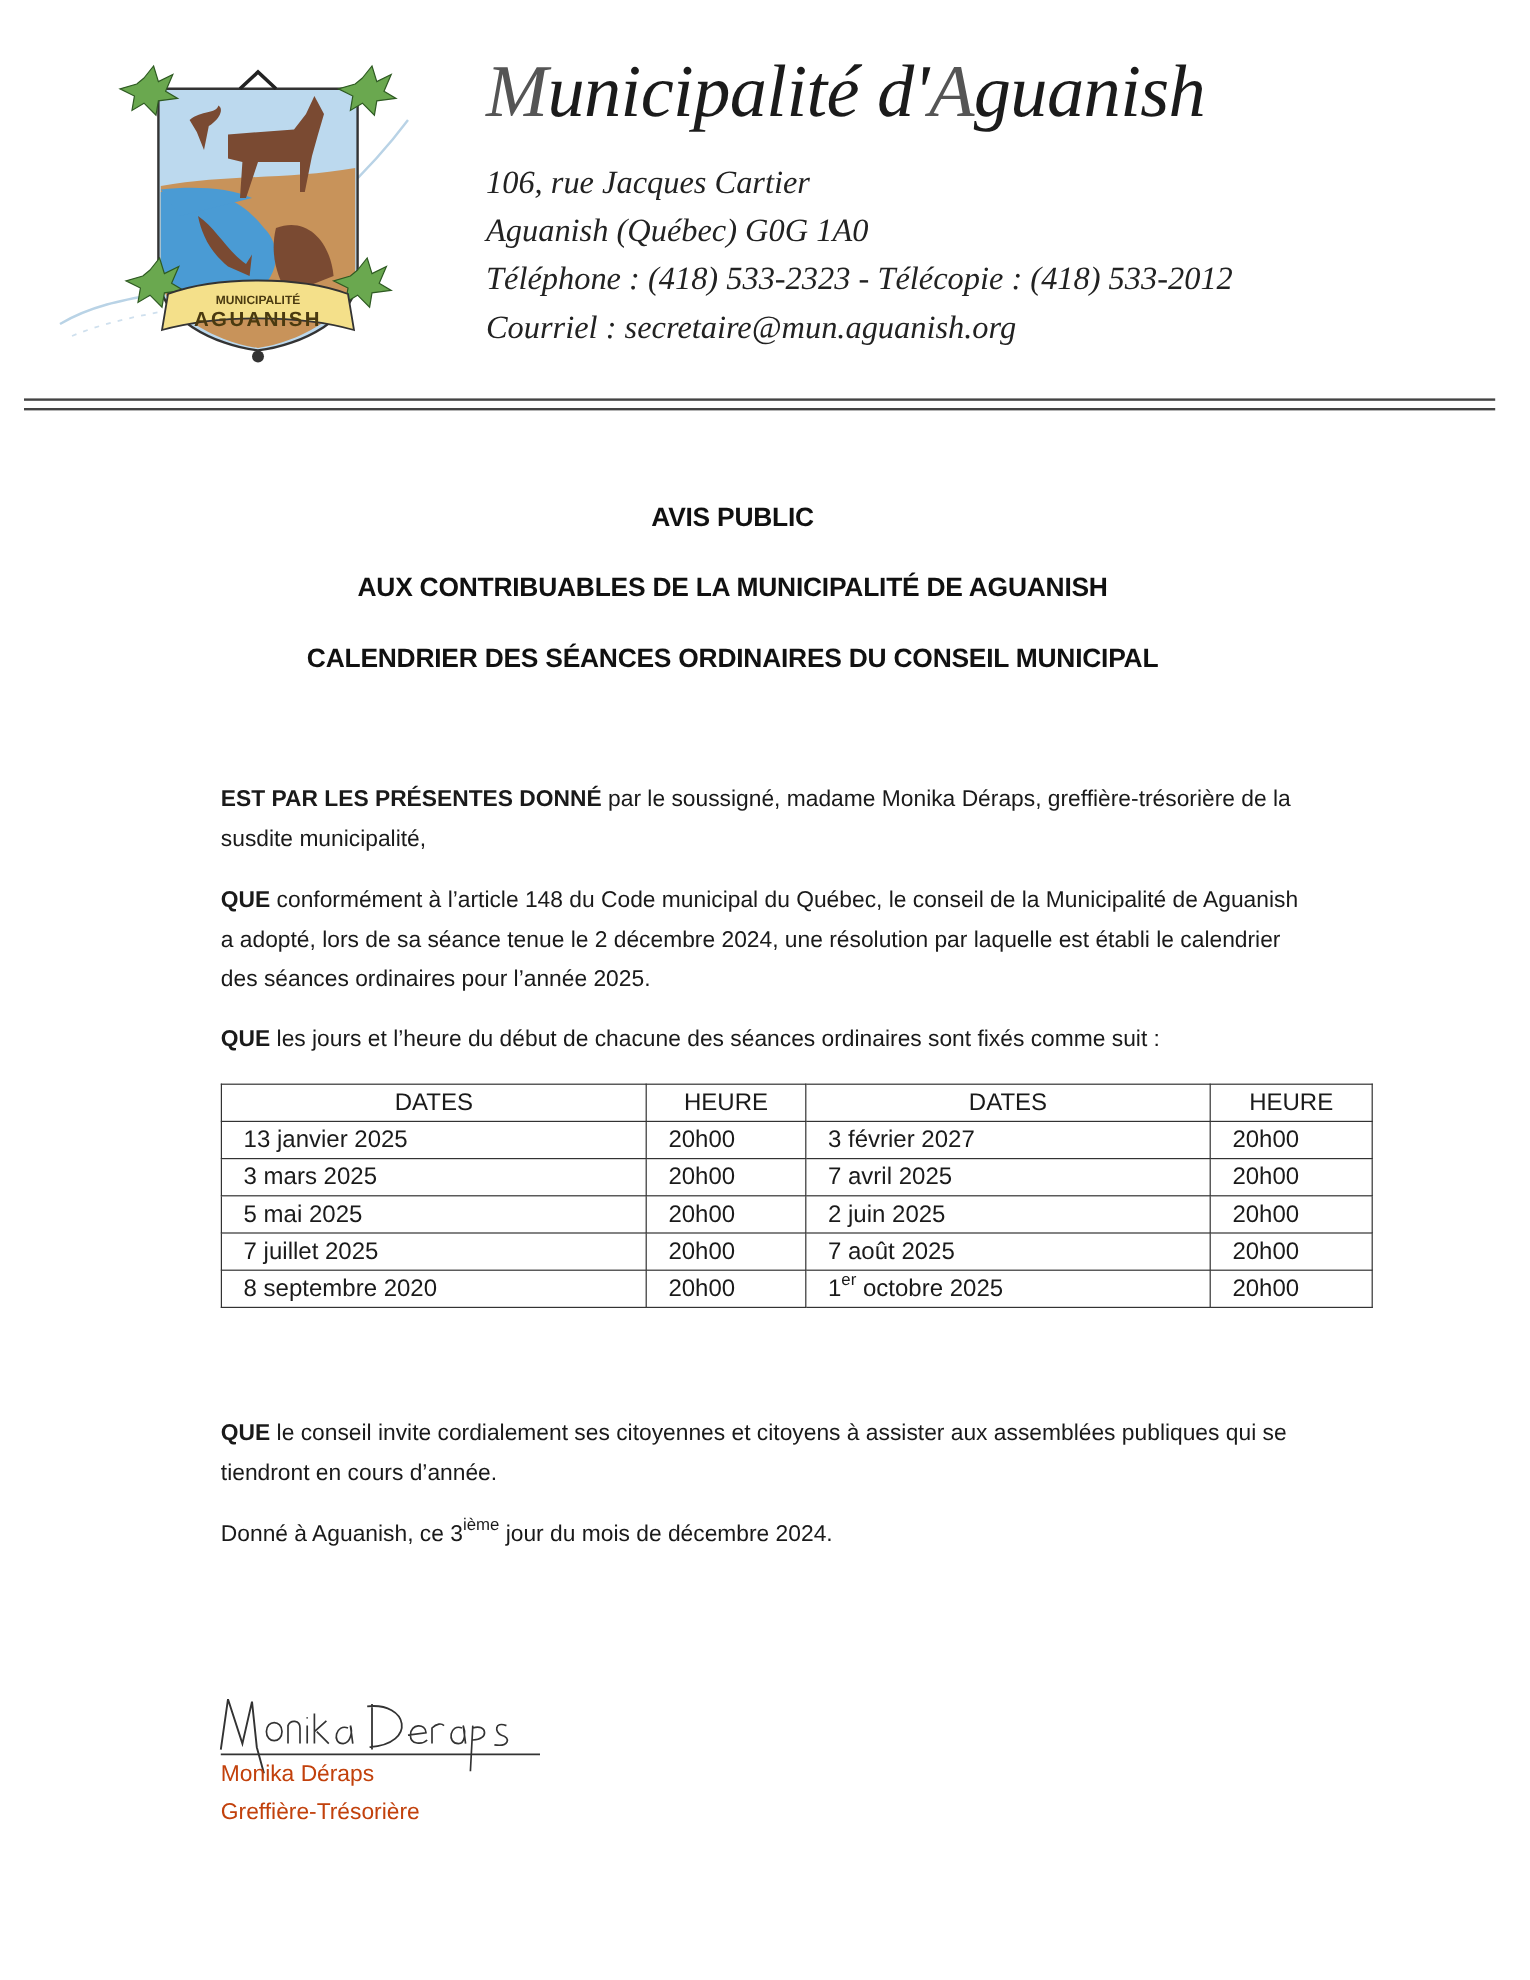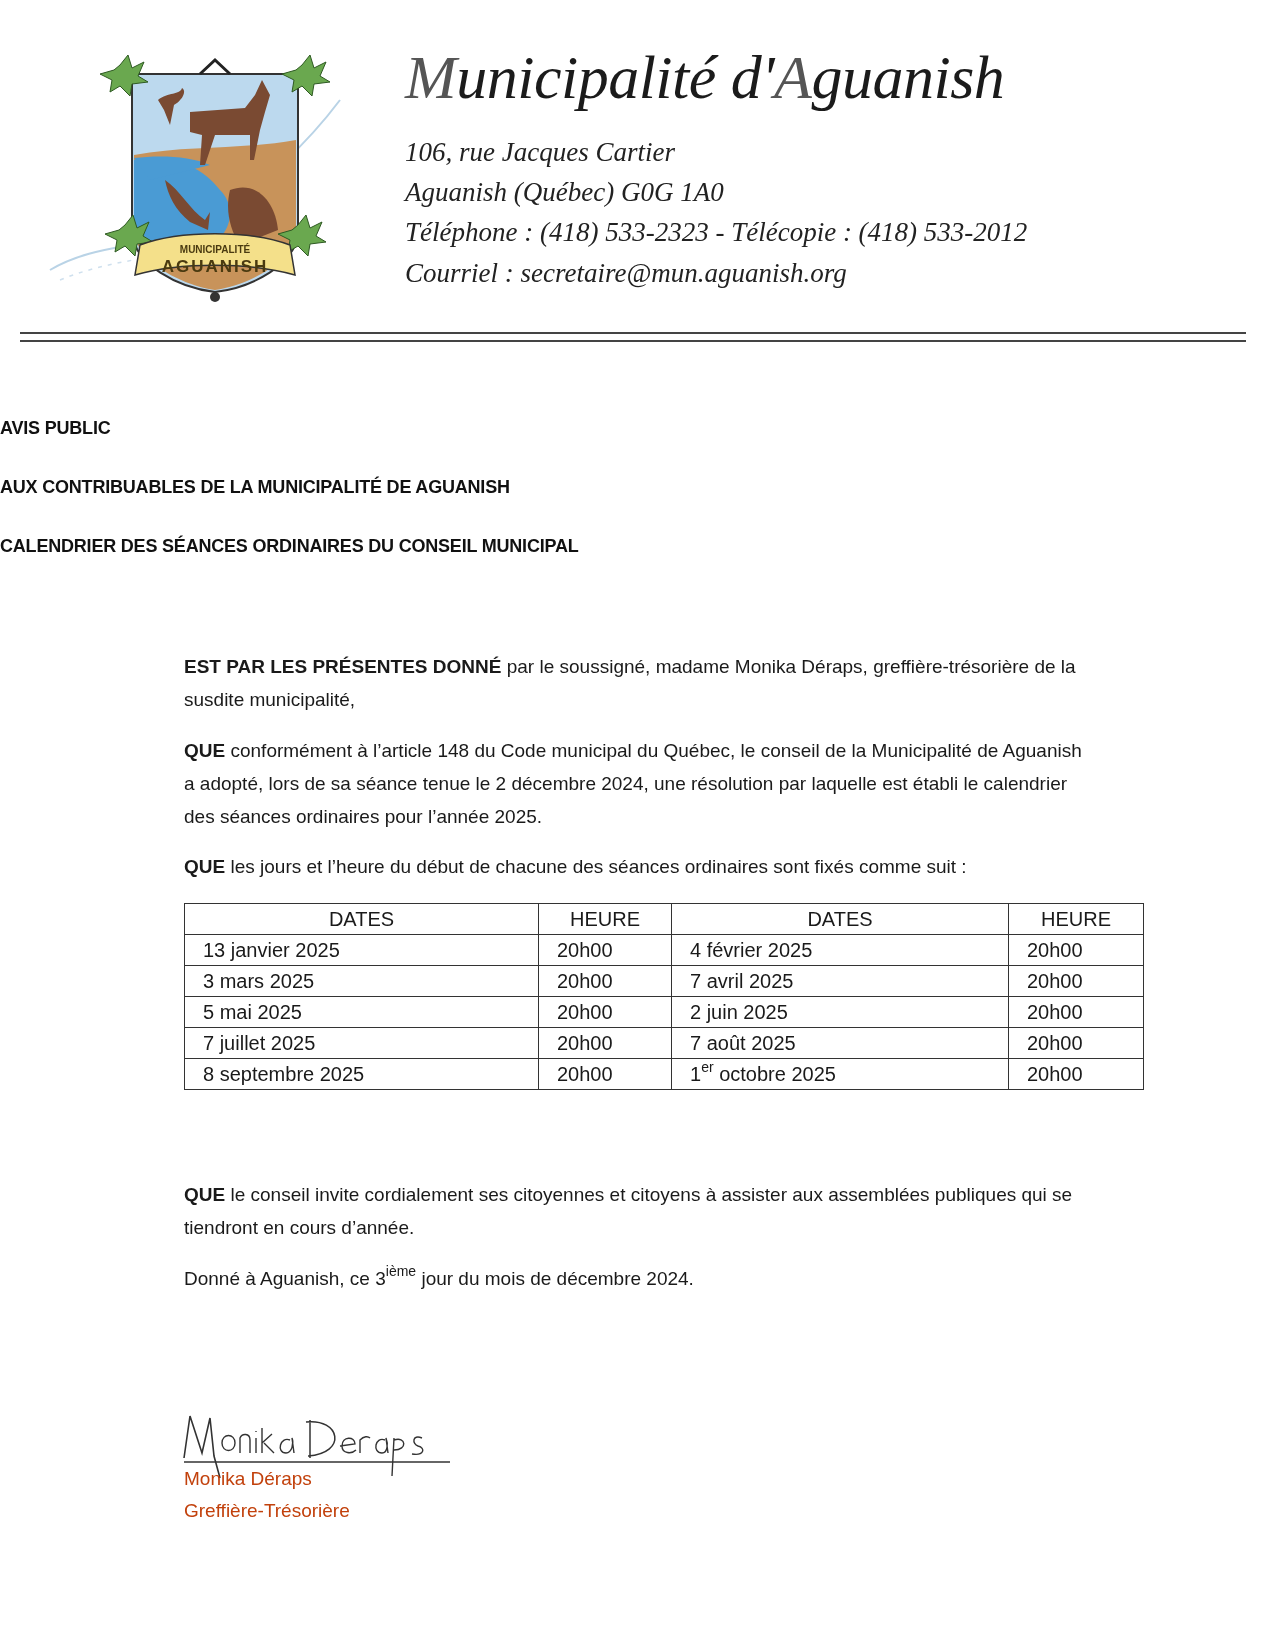--- a/index.html
+++ b/index.html
@@ -8,21 +8,21 @@
 
   
   #logo { left: 40px; top: 40px; width: 330px; height: 270px; }
   .lh-title { left: 405px; top: 42px; font-family: "Liberation Serif", serif; font-style: italic; font-size: 62px; letter-spacing: -0.5px; color: #1b1b1b; white-space: nowrap; }
   .lh-title .cap { color: #555; }
   .lh-line { left: 405px; font-family: "Liberation Serif", serif; font-style: italic; font-size: 27px; color: #222; white-space: nowrap; }
 
   .rule { left: 20px; width: 1226px; height: 2px; background: #444; }
 
   
-  .heading { left: 0; width: 1221px; font-weight: bold; font-size: 18px; color: #111; white-space: nowrap; letter-spacing: -0.2px; }
+  .heading { left: 0; width: 1221px; text-align: center; font-weight: bold; font-size: 22px; color: #111; white-space: nowrap; letter-spacing: -0.2px; }
 
   
   .para { left: 184px; width: 900px; font-size: 19px; line-height: 33px; color: #1a1a1a; }
   .para b { font-weight: bold; }
   sup { font-size: 14px; vertical-align: 9px; line-height: 0; }
 
   
   #schedule { left: 184px; top: 903px; border-collapse: collapse; font-size: 20px; }
   #schedule td, #schedule th { border: 1.5px solid #333; padding: 0 18px; height: 30px; font-weight: normal; text-align: left; white-space: nowrap; line-height: 28px; }
   #schedule th { text-align: center; }
@@ -97,21 +97,21 @@
       <th class="c-date">DATES</th>
       <th class="c-hour">HEURE</th>
       <th class="c-date2">DATES</th>
       <th class="c-hour2">HEURE</th>
     </tr>
   </thead>
   <tbody>
     <tr>
       <td>13 janvier 2025</td>
       <td>20h00</td>
-      <td><span>4 février 2025</span><sup></sup><span></span></td>
+      <td><span>3 février 2027</span><sup></sup><span></span></td>
       <td>20h00</td>
     </tr>
     <tr>
       <td>3 mars 2025</td>
       <td>20h00</td>
       <td><span>7 avril 2025</span><sup></sup><span></span></td>
       <td>20h00</td>
     </tr>
     <tr>
       <td>5 mai 2025</td>
@@ -119,21 +119,21 @@
       <td><span>2 juin 2025</span><sup></sup><span></span></td>
       <td>20h00</td>
     </tr>
     <tr>
       <td>7 juillet 2025</td>
       <td>20h00</td>
       <td><span>7 août 2025</span><sup></sup><span></span></td>
       <td>20h00</td>
     </tr>
     <tr>
-      <td>8 septembre 2025</td>
+      <td>8 septembre 2020</td>
       <td>20h00</td>
       <td><span>1</span><sup>er</sup><span> octobre 2025</span></td>
       <td>20h00</td>
     </tr>
   </tbody>
 </table>
 
 <div class="abs para" style="top:1178px;"><b>QUE</b><span> le conseil invite cordialement ses citoyennes et citoyens à assister aux assemblées publiques qui se tiendront en cours d’année.</span></div>
 <div class="abs para" style="top:1262px;"><span>Donné à Aguanish, ce 3</span><sup>ième</sup><span> jour du mois de décembre 2024.</span></div>
 

